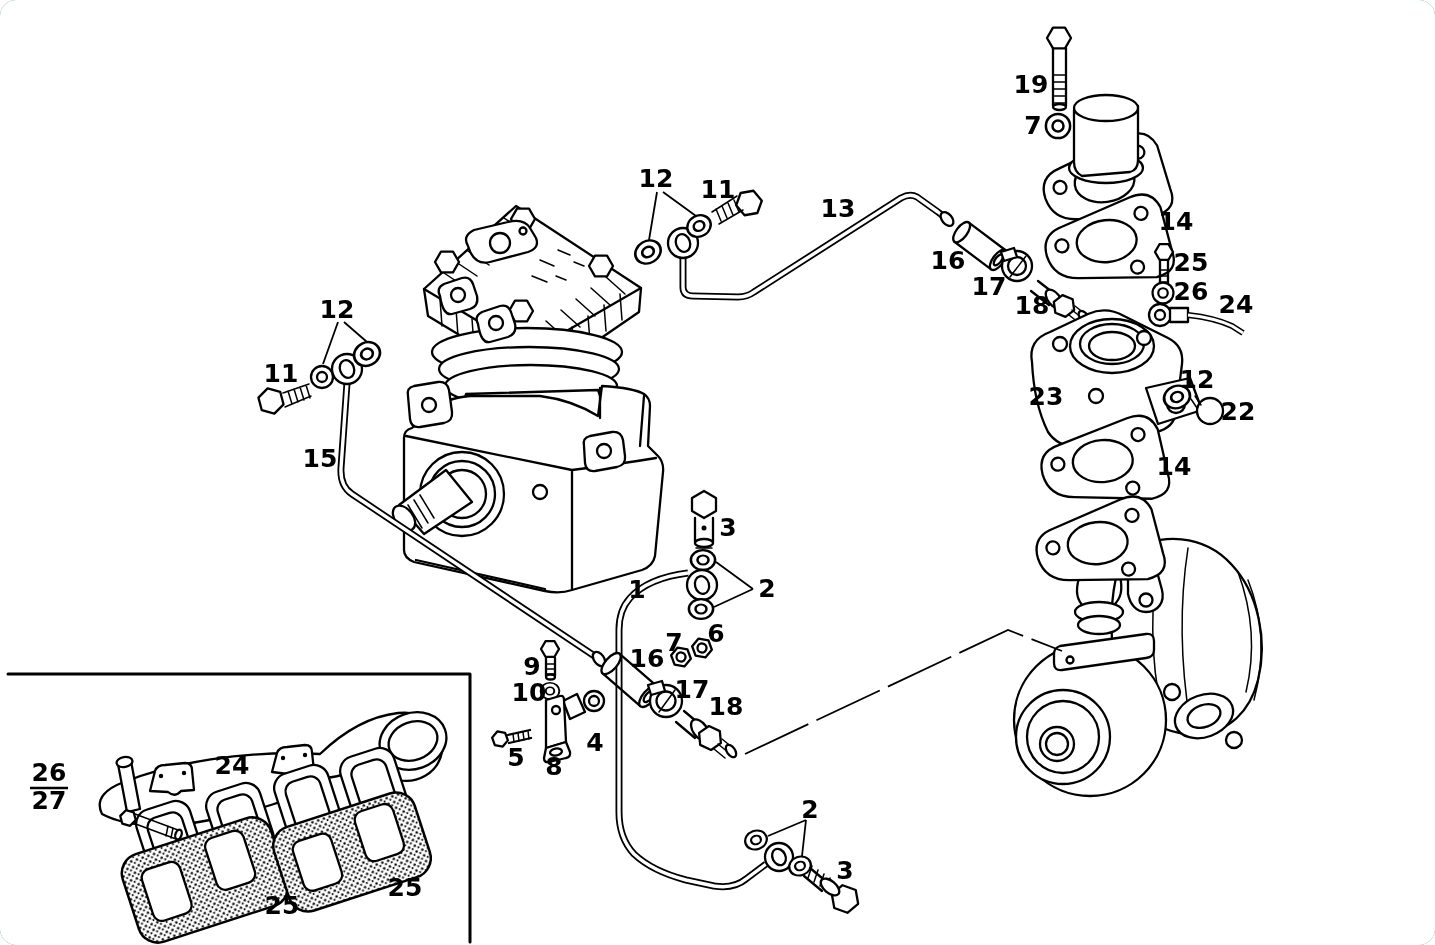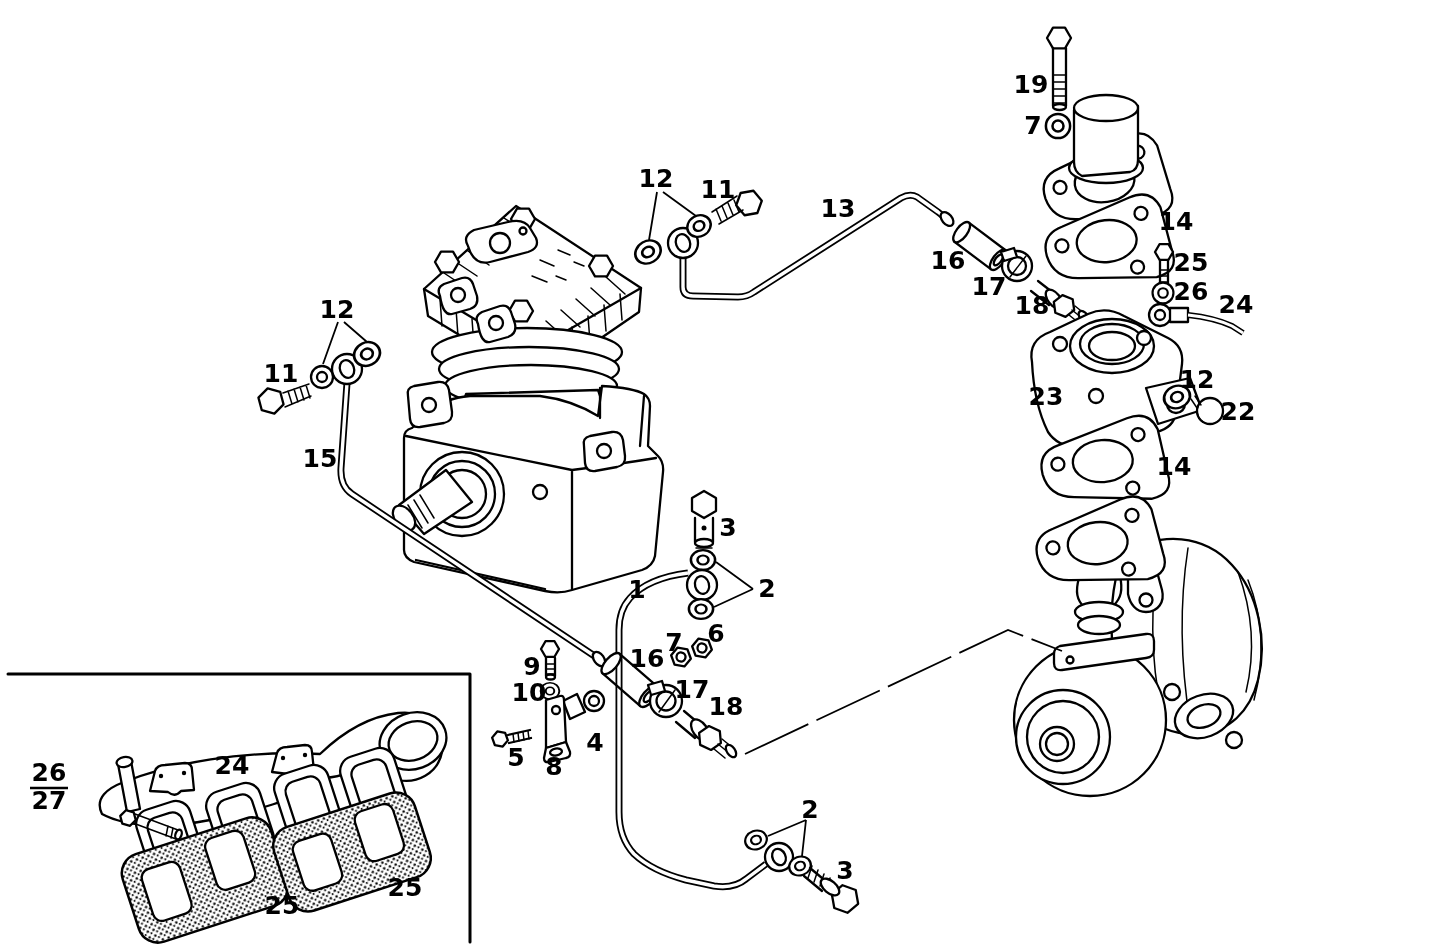--- a/index.html
+++ b/index.html
@@ -1,16 +1,16 @@
 <!DOCTYPE html>
 <html><head>
 <meta charset="utf-8">
 <style>
   html,body{margin:0;padding:0;background:#ffffff;}
-  .stage{position:relative;width:1435px;height:945px;background:#0f766e;overflow:hidden;}
+  .stage{position:relative;width:1435px;height:945px;background:#0f766e;overflow:hidden;border-radius:16px;}
   svg{position:absolute;left:0;top:0;}
   .ln{stroke:#000;stroke-width:2.3;fill:none;stroke-linecap:round;stroke-linejoin:round;}
   .thin{stroke:#000;stroke-width:1.5;fill:none;stroke-linecap:round;}
   .wf{fill:#ffffff;stroke:#000;stroke-width:2.3;stroke-linejoin:round;}
   .pipeO{stroke:#000;stroke-width:7;fill:none;stroke-linejoin:round;}
   .pipeI{stroke:#fff;stroke-width:3.4;fill:none;stroke-linejoin:round;}
   .leader{stroke:#000;stroke-width:1.8;fill:none;}
   .gk{fill:url(#spk);stroke:#000;stroke-width:2.5;stroke-linejoin:round;}
   .lbl{font-family:"DejaVu Sans",sans-serif;font-size:25px;font-weight:700;fill:#000;text-anchor:middle;}
 </style>

